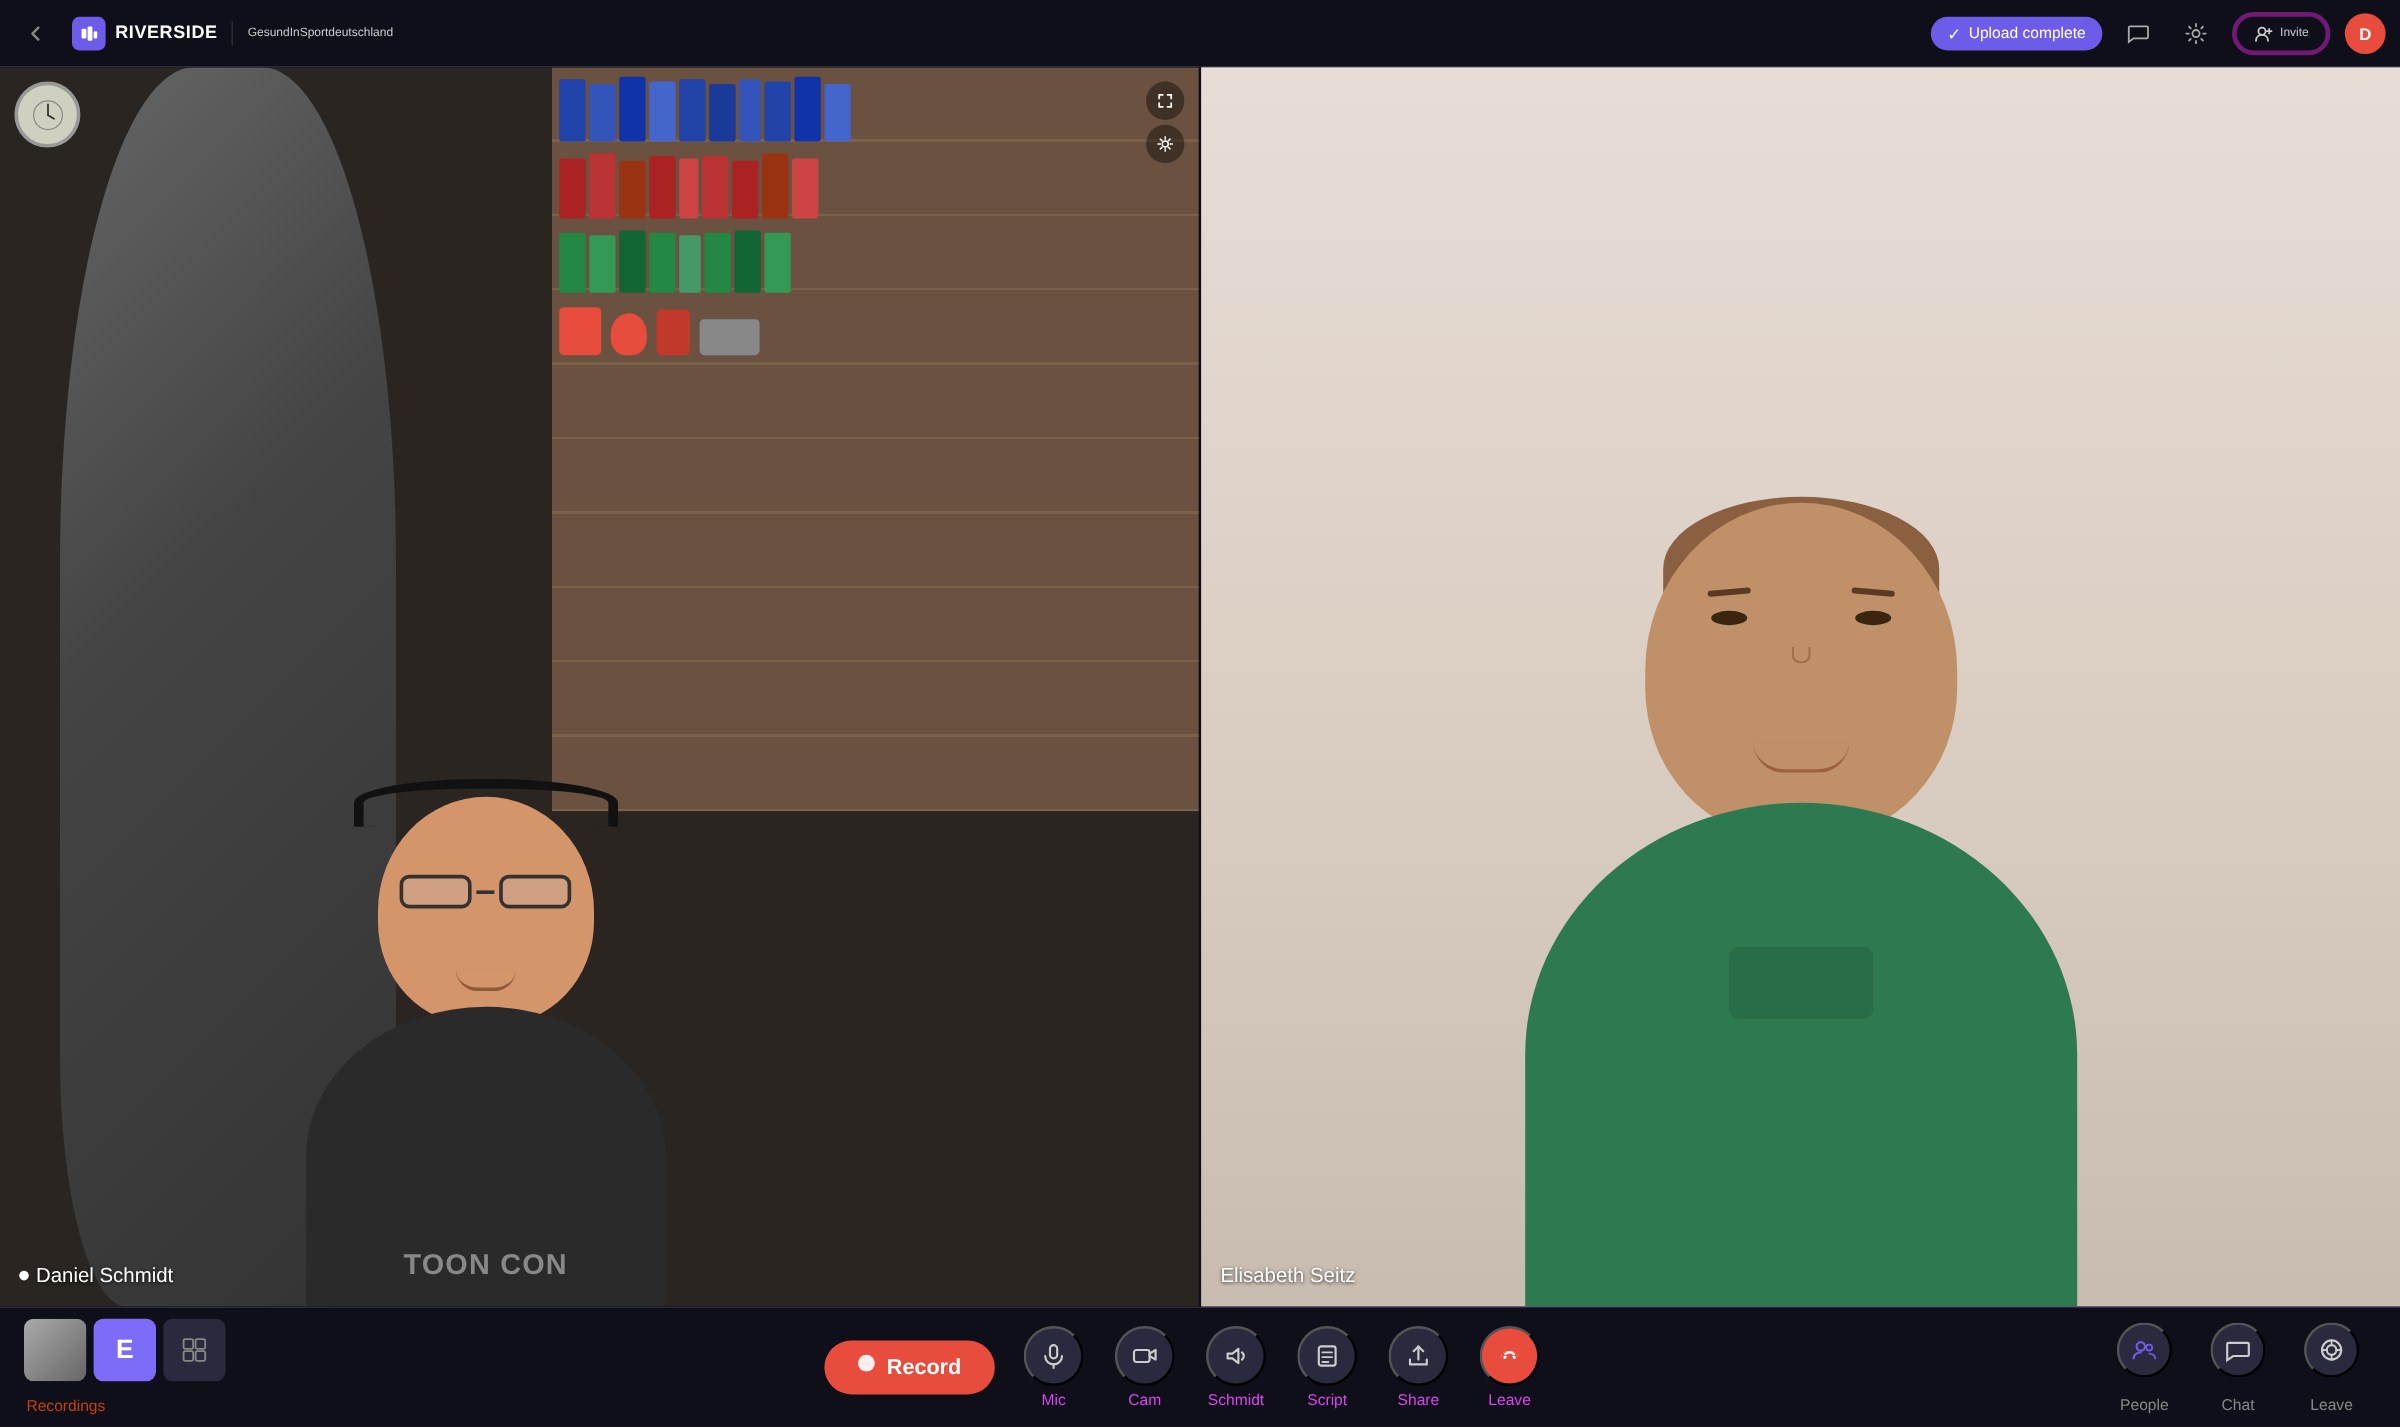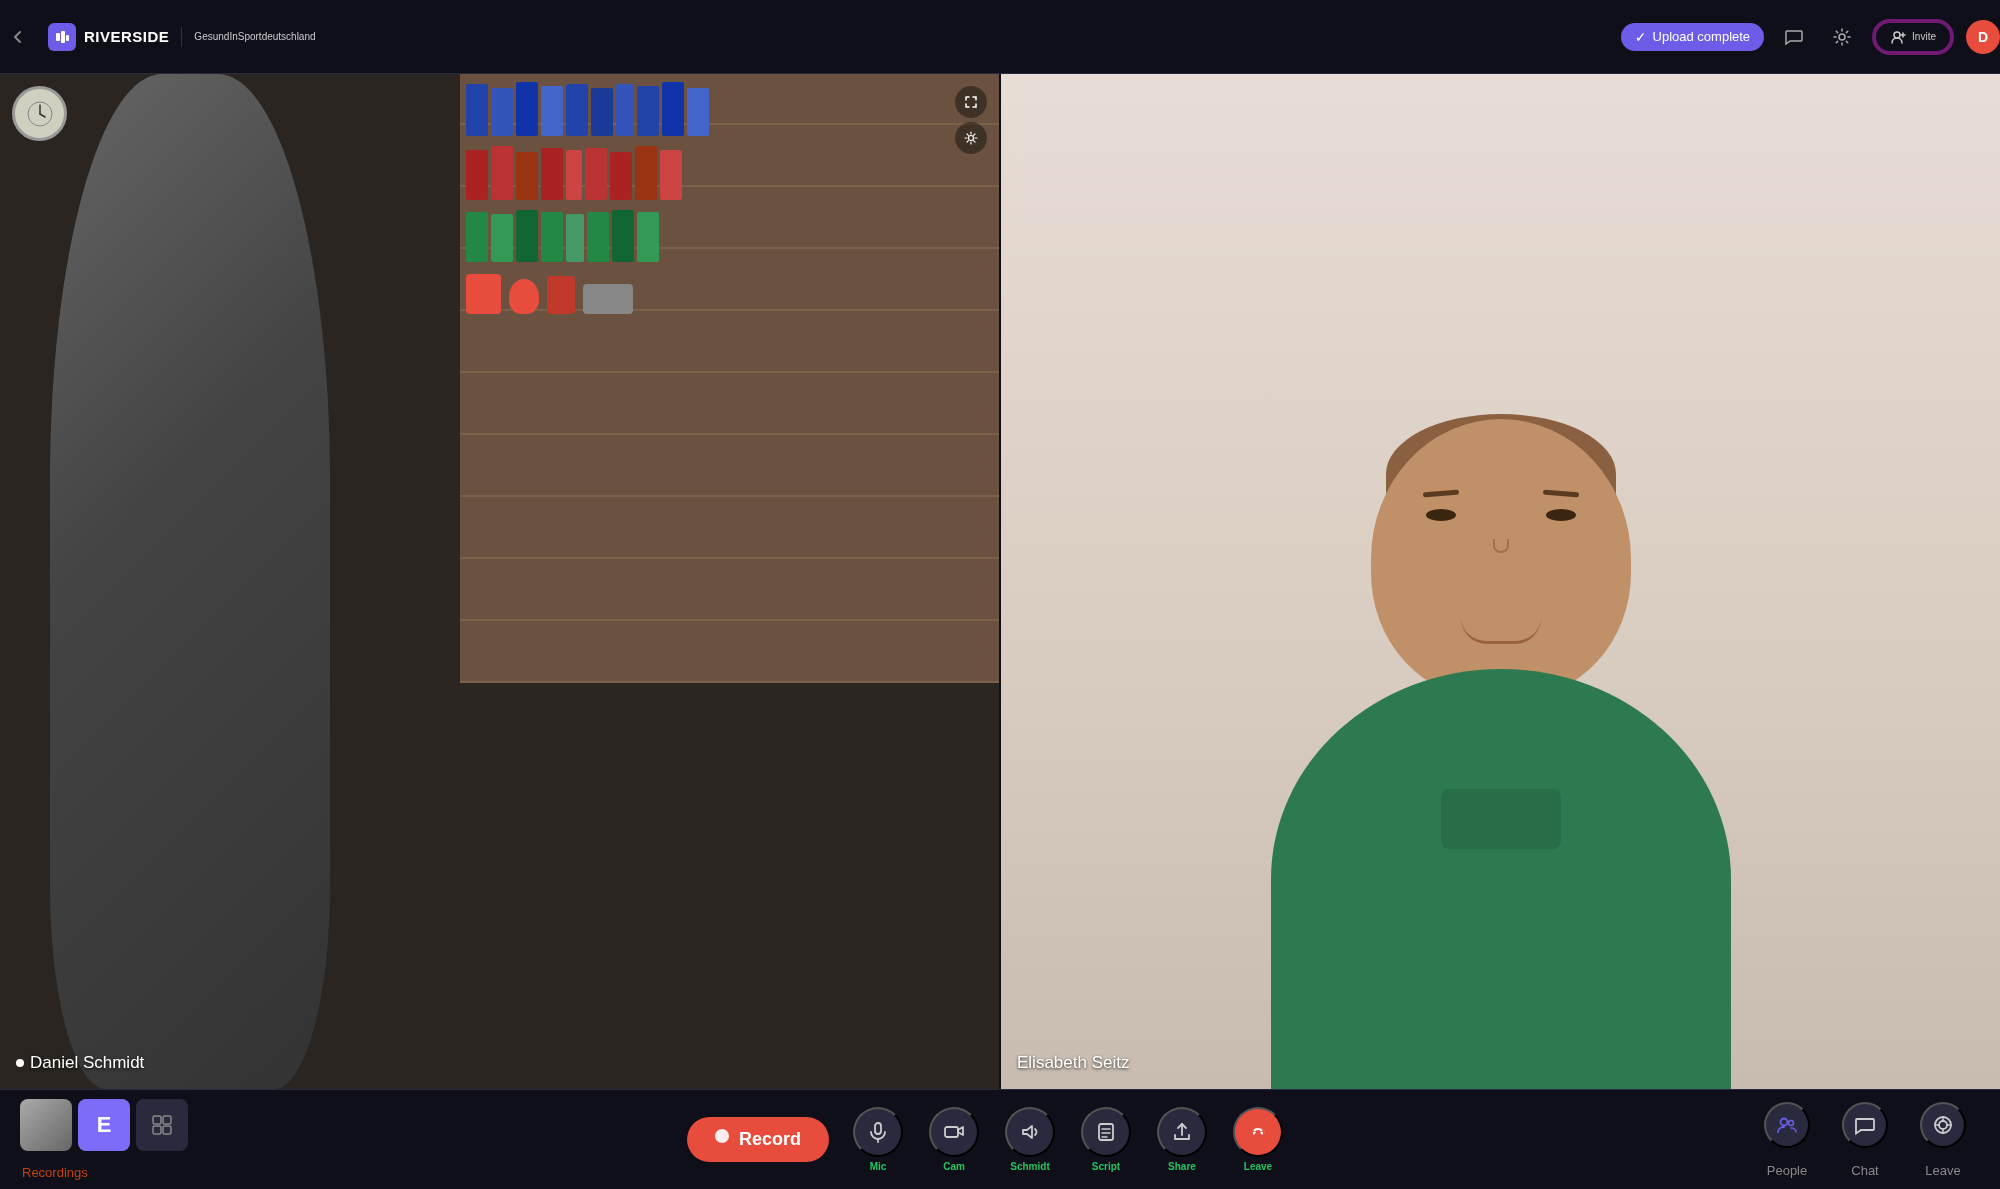--- a/index.html
+++ b/index.html
@@ -8,25 +8,25 @@
       height: 1189px;
       background: #1a1a2e;
       font-family: -apple-system, BlinkMacSystemFont, 'Segoe UI', sans-serif;
       overflow: hidden;
       display: flex;
       flex-direction: column;
     }
 
     
     .topbar {
-      height: 74px;
+      height: 56px;
       background: #0f0f1a;
       display: flex;
       align-items: center;
-      padding: 0 0;
+      padding: 0 12px;
       gap: 12px;
       flex-shrink: 0;
       border-bottom: 1px solid #2a2a3e;
     }
     .topbar-left {
       display: flex;
       align-items: center;
       gap: 12px;
       flex: 1;
     }
@@ -268,23 +268,22 @@
       align-items: center;
       justify-content: center;
       color: #ccc;
       font-size: 20px;
     }
     .ctrl-btn-icon.red {
       background: #e74c3c;
       color: #fff;
     }
     .ctrl-btn-label {
-      color: #22c55e;
-      font-size: 10px;
-      font-weight: bold;
+      color: #d946ef;
+      font-size: 13px;
     }
     .record-btn {
       display: flex;
       gap: 10px;
       background: #e74c3c;
       border: none;
       border-radius: 30px;
       color: #fff;
       font-size: 18px;
       font-weight: 600;
@@ -530,20 +529,35 @@
       <div style="position:absolute;top:12px;left:12px;width:55px;height:55px;border-radius:50%;border:3px solid #999;background:#d0d0c0;display:flex;align-items:center;justify-content:center;">
         <svg width="30" height="30" viewBox="0 0 30 30">
           <circle cx="15" cy="15" r="12" fill="none" stroke="#888" stroke-width="1"></circle>
           <line x1="15" y1="15" x2="15" y2="6" stroke="#333" stroke-width="1.5" stroke-linecap="round"></line>
           <line x1="15" y1="15" x2="20" y2="18" stroke="#333" stroke-width="1.5" stroke-linecap="round"></line>
         </svg>
       </div>
 
       <div class="mic-shape"></div>
 
+      <div style="position:absolute;bottom:0;left:30%;transform:translateX(-15%);">
+        <div class="person-head-left" style="background:#d4956a;position:relative;">
+          <div class="headphones"></div>
+          <div style="position:absolute;top:65px;left:18px;display:flex;align-items:center;gap:4px;">
+            <div class="glass-frame"></div>
+            <div class="glass-bridge"></div>
+            <div class="glass-frame"></div>
+          </div>
+
+          <div style="position:absolute;bottom:28px;left:50%;transform:translateX(-50%);width:50px;height:18px;border-bottom:3px solid #8b5c3a;border-radius:0 0 30px 30px;"></div>
+        </div>
+        <div class="person-body-left" style="background:#2a2a2a;position:relative;">
+          <div style="position:absolute;bottom:20px;left:50%;transform:translateX(-50%);color:#888;font-size:24px;font-weight:700;letter-spacing:1px;white-space:nowrap;">TOON CON</div>
+        </div>
+      </div>
     </div>
 
     <div class="panel-overlay-icons">
       <button class="overlay-icon-btn">
         <svg width="14" height="14" viewBox="0 0 14 14" fill="none">
           <path d="M2 2h3M9 2h3v3M2 12h3M9 12h3v-3M2 9V12M2 2v3" stroke="#fff" stroke-width="1.5" stroke-linecap="round"></path>
         </svg>
       </button>
       <button class="overlay-icon-btn">
         <svg width="14" height="14" viewBox="0 0 14 14" fill="none">

